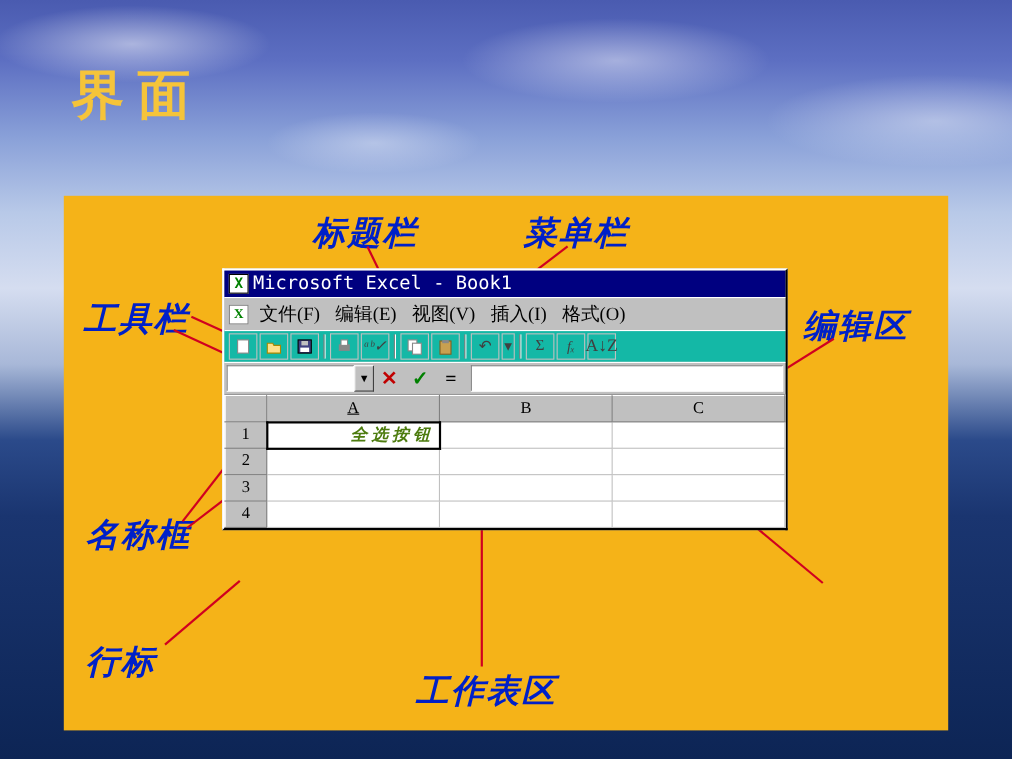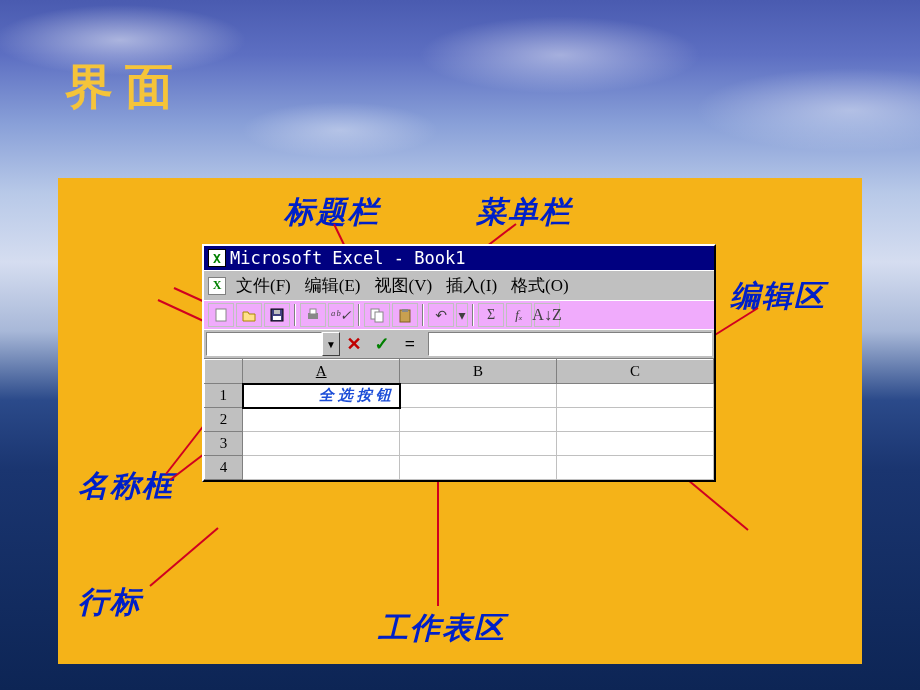--- a/index.html
+++ b/index.html
@@ -105,21 +105,21 @@
       border: 1px solid #808080;
       display: flex;
       align-items: center;
       justify-content: center;
       color: #008000;
       font-size: 12px;
       font-weight: bold;
     }
     .menu-item { padding: 1px 4px; cursor: default; }
     .toolbar {
-      background: #f0abfc;
+      background: #14b8a6;
       display: flex;
       align-items: center;
       padding: 2px 4px;
       gap: 2px;
       border-top: 1px solid #fff;
     }
     .tbtn {
       width: 26px; height: 24px;
       border: 1px solid #c0c0c0;
       display: flex;
@@ -189,21 +189,21 @@
       background: #c0c0c0;
       font-weight: normal;
       border: 1px solid;
       border-color: #fff #808080 #808080 #fff;
     }
     .corner { width: 38px; }
     .colh { width: 156px; text-align: center; }
     .rowh { width: 38px; text-align: center; background: #c0c0c0; }
     .sheet td { background: #fff; }
     .cell-a1 {
-      color: #1d4ed8;
+      color: #4d7c0f;
       font-style: italic;
       font-weight: bold;
       text-align: right;
       padding-right: 4px;
       font-size: 22px;
       letter-spacing: 4px;
       border: 2px solid #000 !important;
     }
     .colA-underline { text-decoration: underline; }
   </style>
@@ -211,20 +211,21 @@
 <body>
 
 <div class="sky-bg"></div>
 
 <div class="slide-title">界面</div>
 
 <div class="yellow-panel">
 
   <div class="annotation" style="top:14px; left:226px;">标题栏</div>
   <div class="annotation" style="top:14px; left:418px;">菜单栏</div>
+  <div class="annotation" style="top:92px; left:18px;">工具栏</div>
   <div class="annotation" style="top:98px; left:672px;">编辑区</div>
   <div class="annotation" style="top:288px; left:20px;">名称框</div>
   <div class="annotation" style="top:430px; left:320px;">工作表区</div>
   <div class="annotation" style="top:404px; left:20px;">行标</div>
 
   <svg class="arrow-line" style="top:0;left:0;" width="804" height="486">
     <line x1="276" y1="46" x2="290" y2="75"></line>
     <line x1="458" y1="46" x2="390" y2="98"></line>
     <line x1="116" y1="110" x2="160" y2="130"></line>
     <line x1="100" y1="122" x2="165" y2="152"></line>

